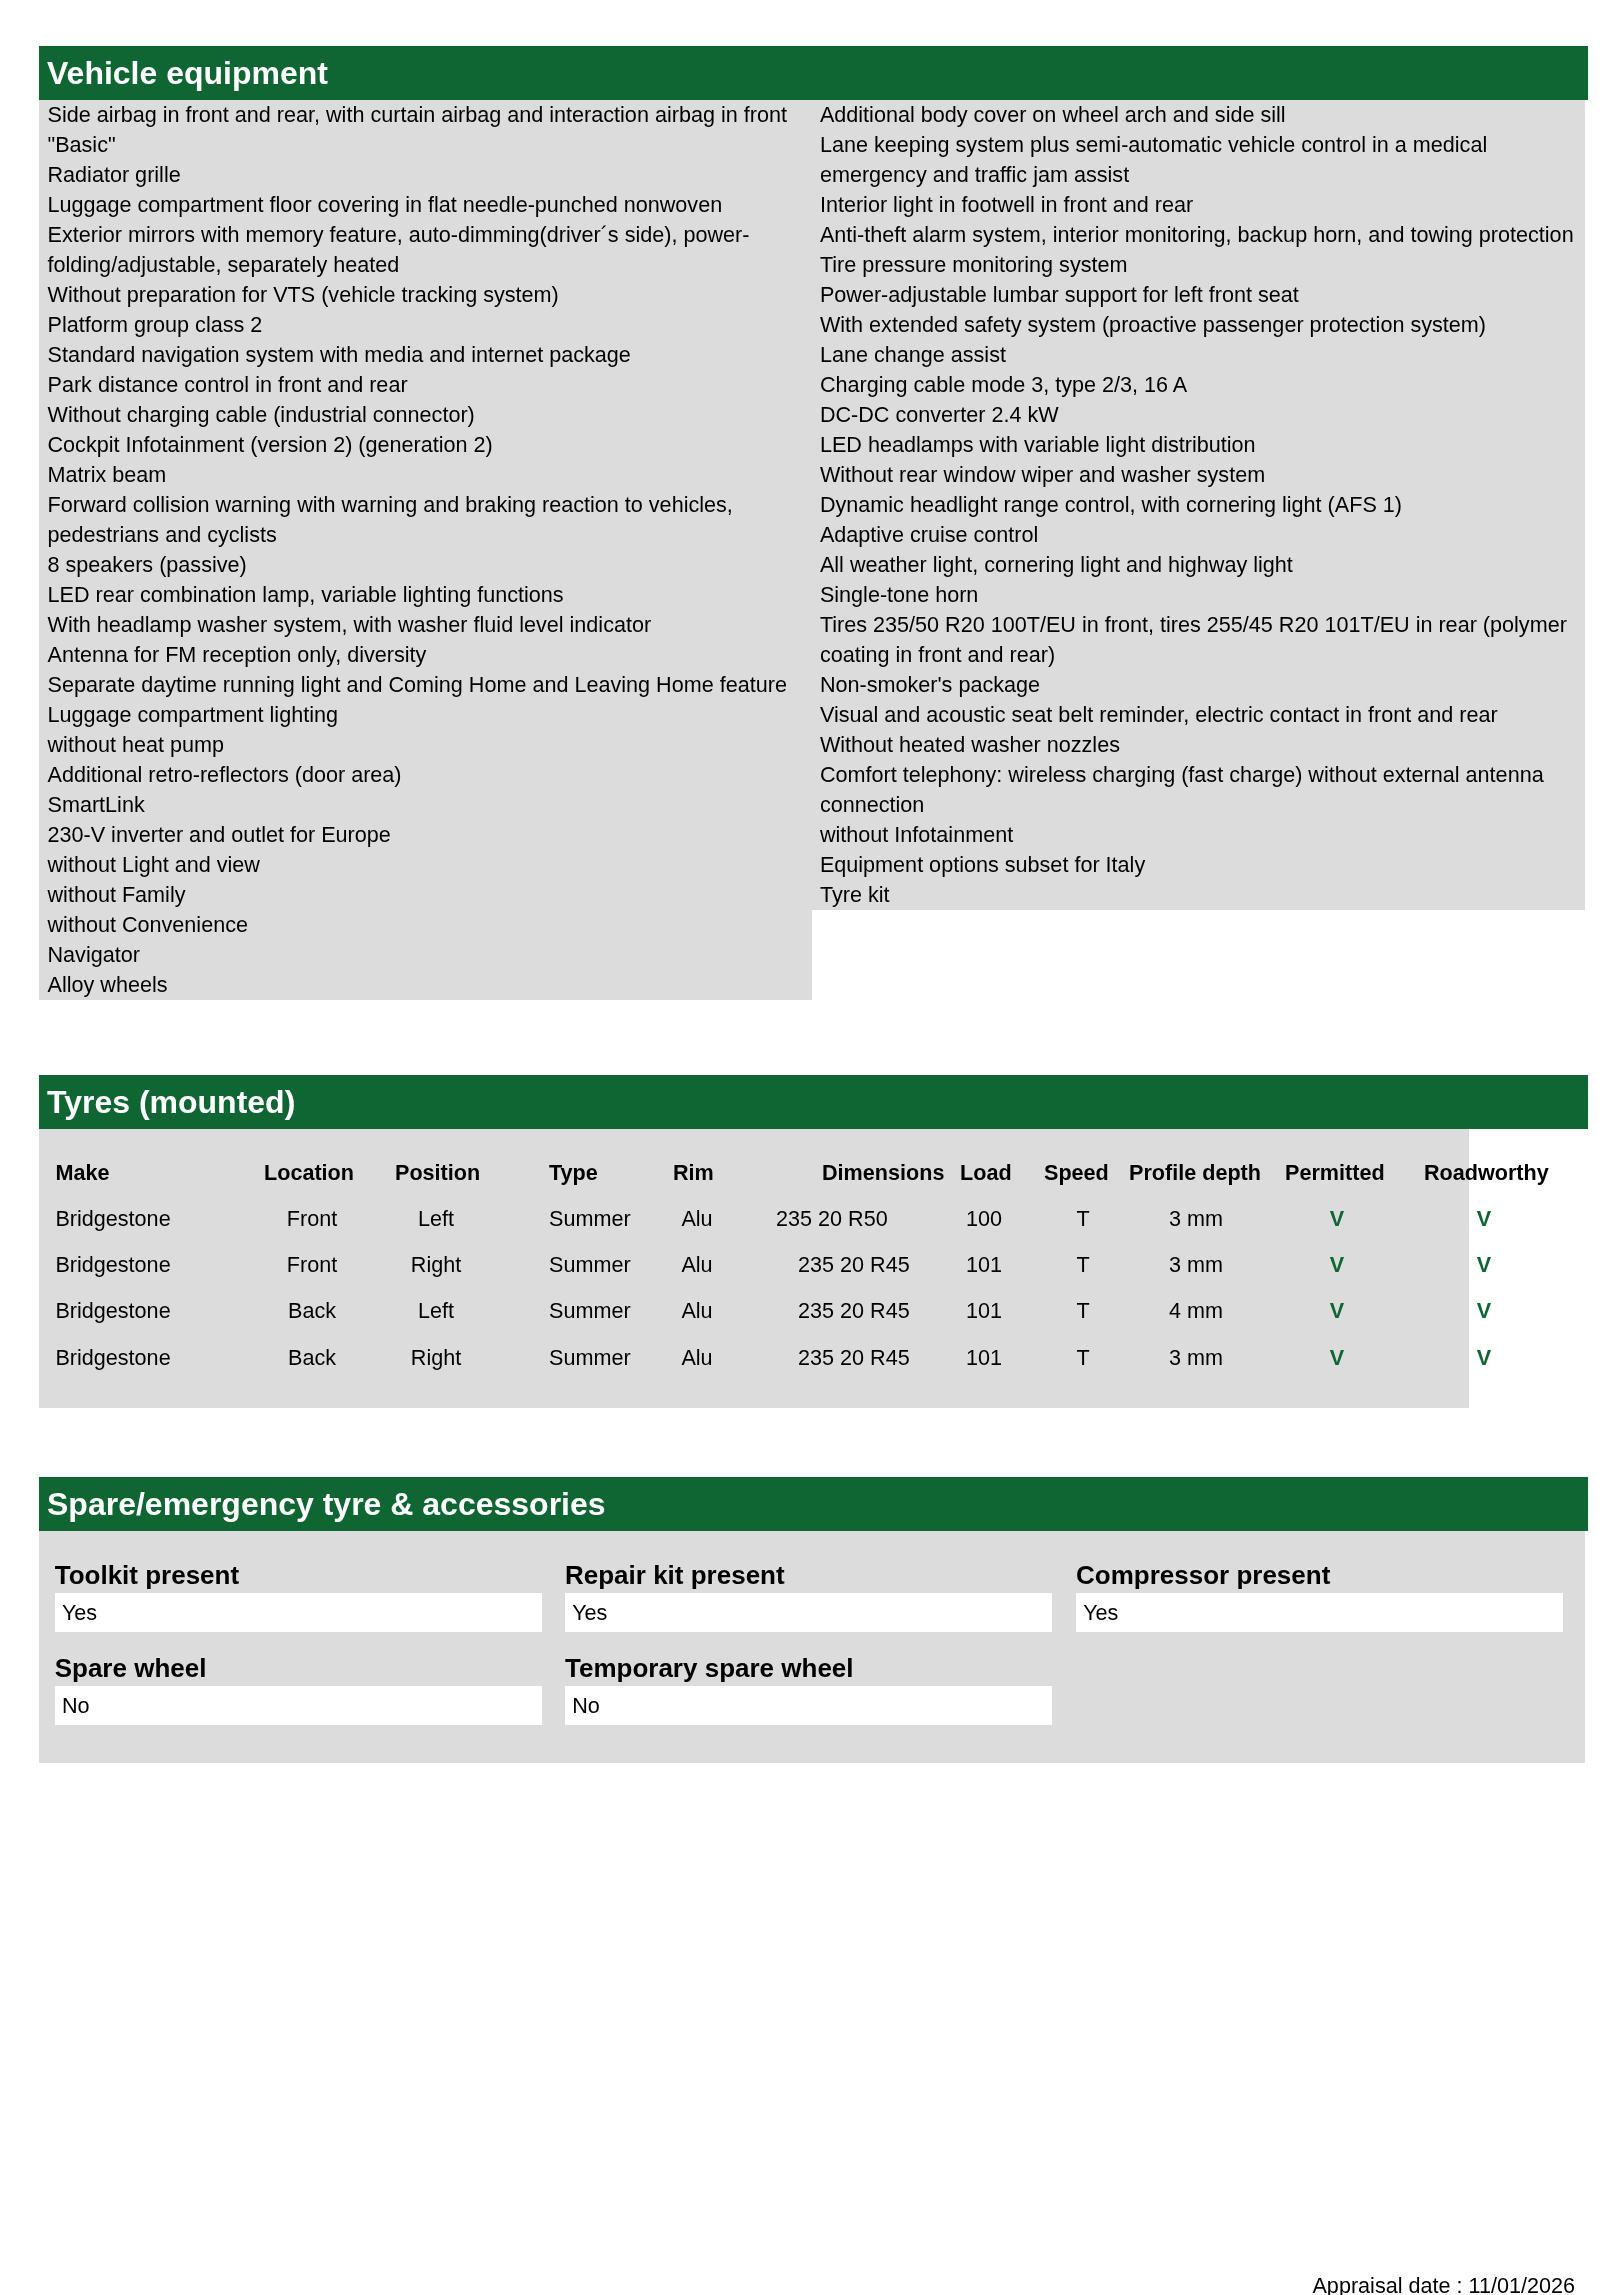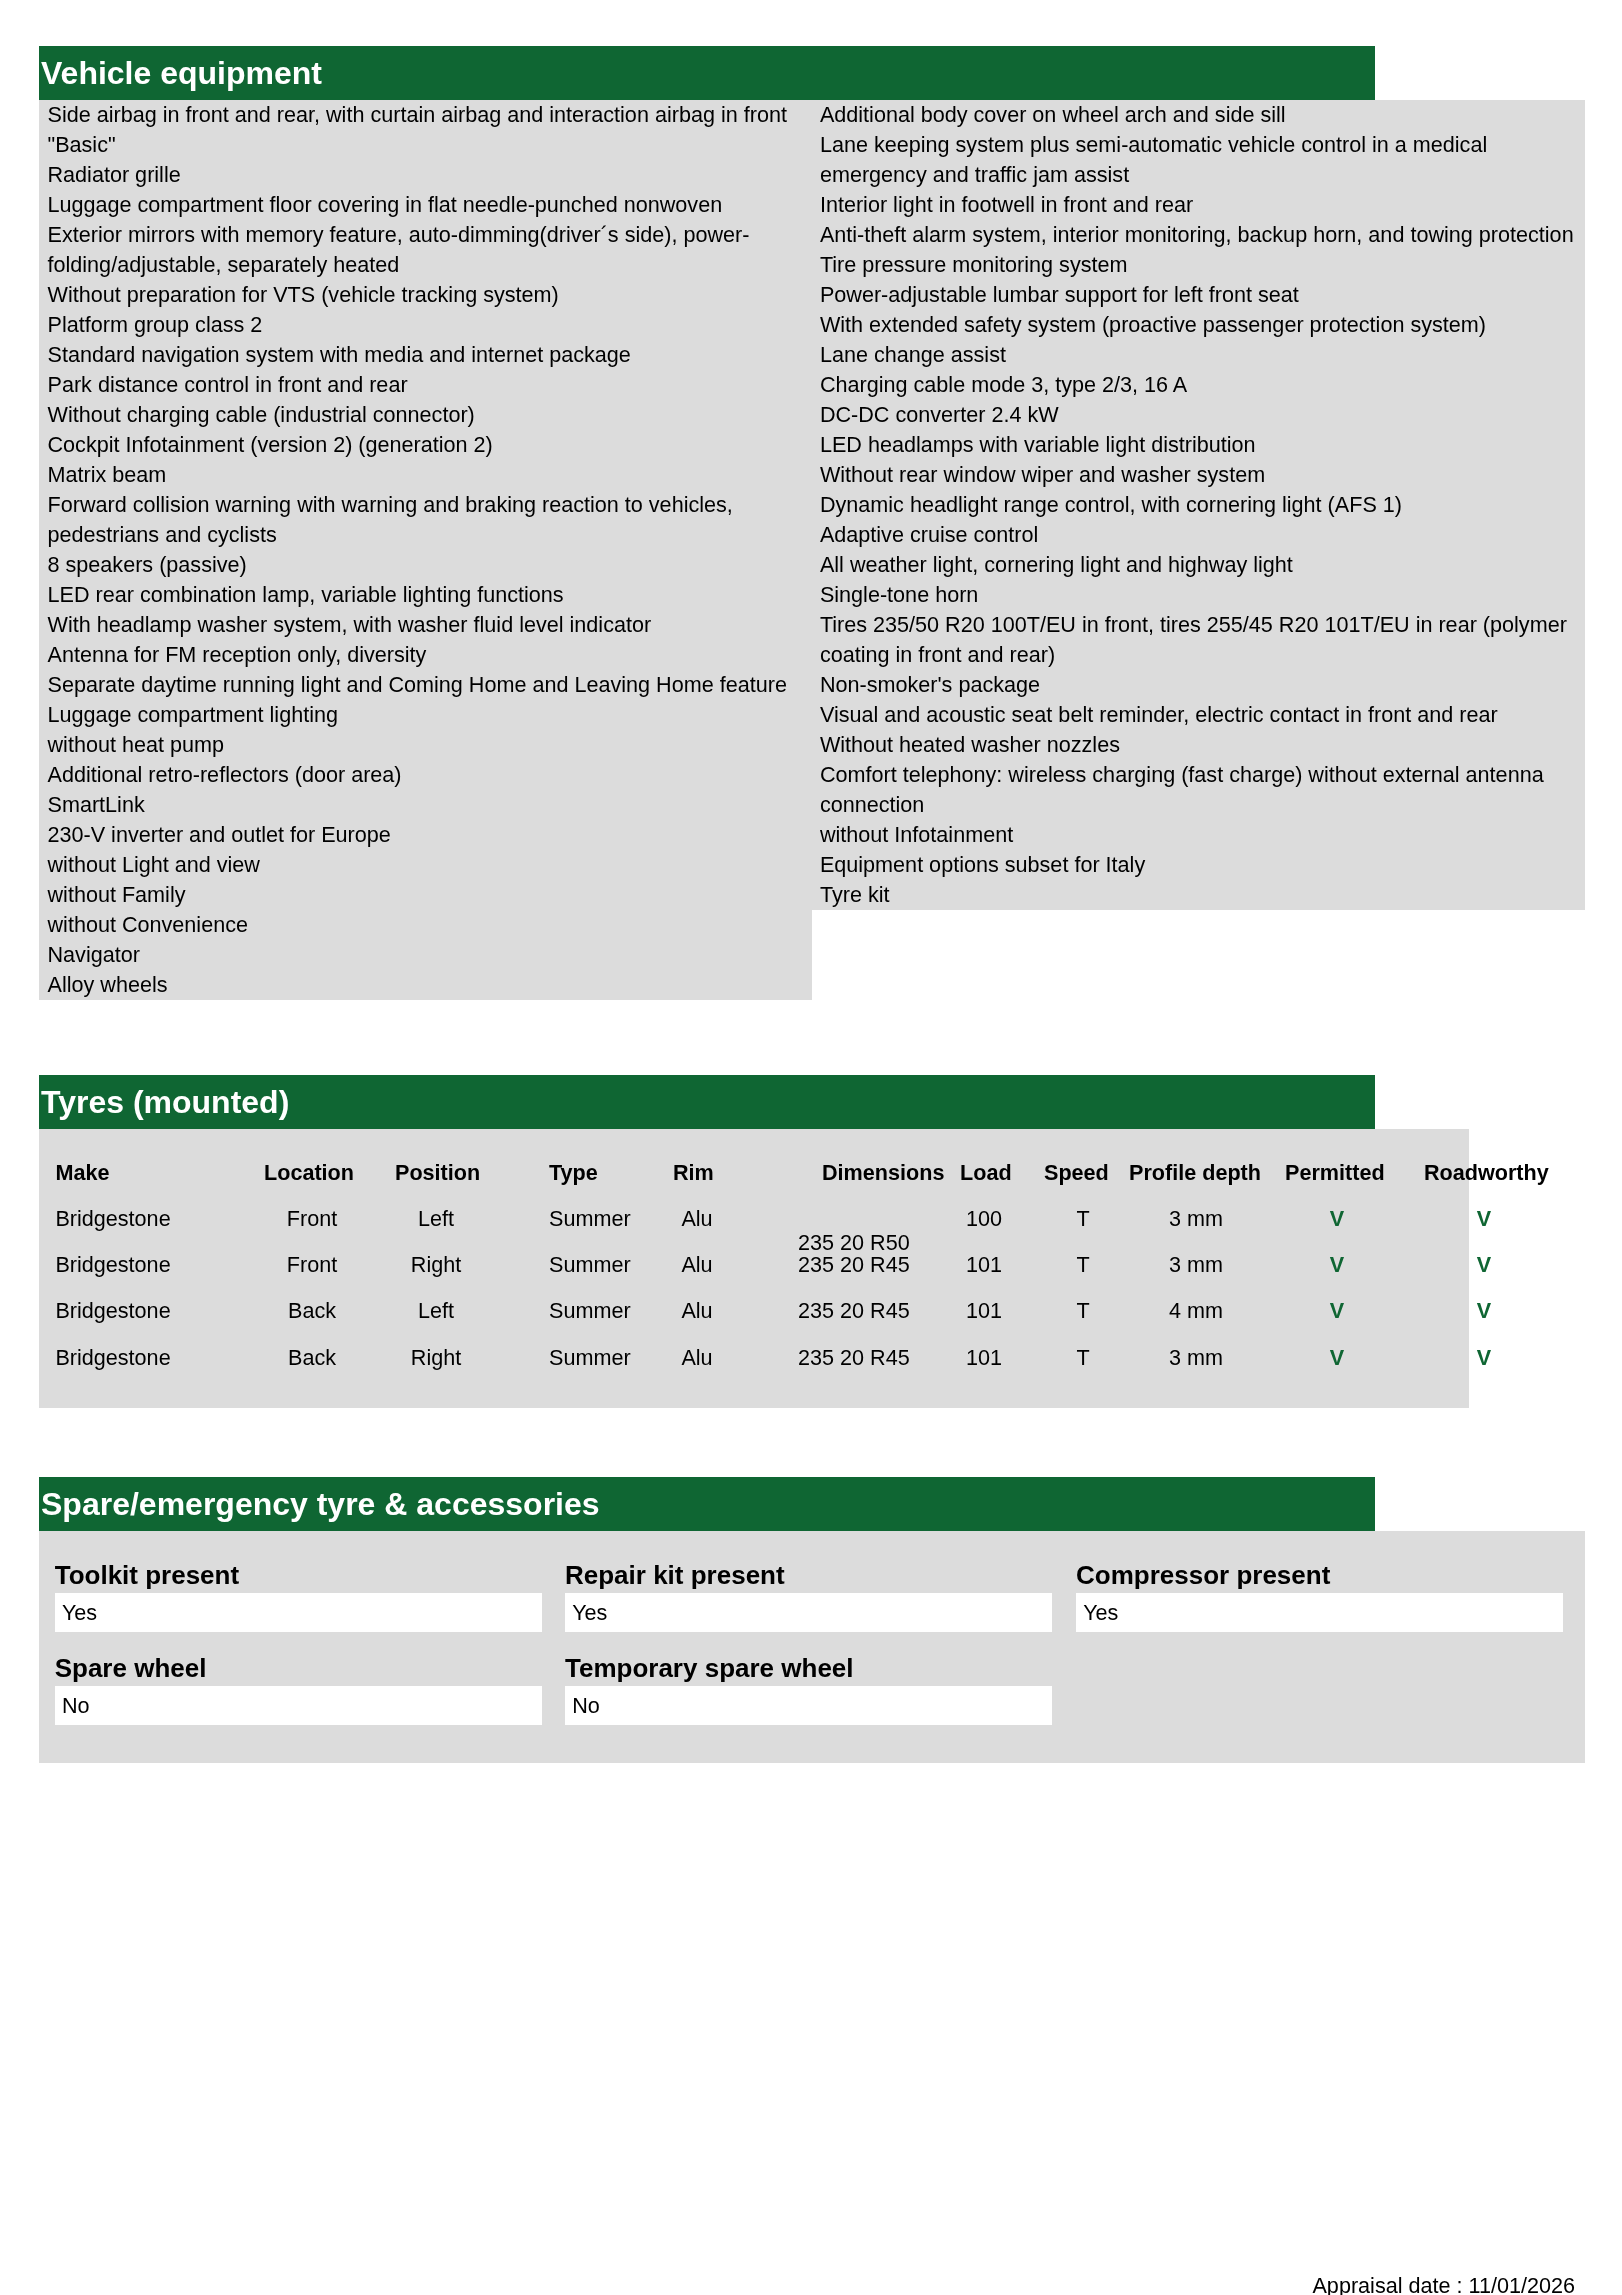--- a/index.html
+++ b/index.html
@@ -1,23 +1,23 @@
 <!DOCTYPE html>
 <html style="font-size:10.5px"><head>
 <meta charset="utf-8">
 <style>
   html, body { margin: 0; padding: 0; background: #ffffff; }
   body {
     width: 1623px; height: 2295px; position: relative; overflow: hidden;
     font-family: "Liberation Sans", sans-serif; color: #000;
   }
   .section-header {
-    position: absolute; left: 39px; width: 1336px; height: 54px;
+    position: absolute; left: 39px; width: 1549px; height: 54px;
     background: #0f6633; color: #fff; box-sizing: border-box;
-    padding-left: 2px; font-weight: bold; font-size: 32px; line-height: 54px;
+    padding-left: 8px; font-weight: bold; font-size: 32px; line-height: 54px;
     white-space: nowrap;
   }
   
   .equip-col {
     position: absolute; top: 100px; background: #dcdcdc; box-sizing: border-box;
     font-size: 21.6px; line-height: 30px;
   }
   .equip-col.left { left: 39px; width: 773px; padding-left: 8.5px; padding-right: 6.5px; }
   .equip-col.right { left: 812px; width: 773px; padding-left: 7.9px; padding-right: 6.5px; }
   .equip-item { display: block; }
@@ -126,21 +126,21 @@
     <div class="tcell head" style="left: 921px; top: 31px;">Load</div>
     <div class="tcell head" style="left: 1005px; top: 31px;">Speed</div>
     <div class="tcell head" style="left: 1090px; top: 31px;">Profile depth</div>
     <div class="tcell head" style="left: 1246px; top: 31px;">Permitted</div>
     <div class="tcell head" style="left: 1385px; top: 31px;">Roadworthy</div>
     <div class="tcell" style="left: 16.4px; top: 77px;">Bridgestone</div>
     <div class="tcell center" style="left: 273px; top: 77px;">Front</div>
     <div class="tcell center" style="left: 397px; top: 77px;">Left</div>
     <div class="tcell" style="left: 510px; top: 77px;">Summer</div>
     <div class="tcell center" style="left: 658px; top: 77px;">Alu</div>
-    <div class="tcell" style="left: 759px; top: 77px; margin-top: 24px;">235 20 R50</div>
+    <div class="tcell" style="left: 737px; top: 77px;">235 20 R50</div>
     <div class="tcell center" style="left: 945px; top: 77px;">100</div>
     <div class="tcell center" style="left: 1044px; top: 77px;">T</div>
     <div class="tcell center" style="left: 1157px; top: 77px;">3 mm</div>
     <div class="tcell center ok" style="left: 1298px; top: 77px;">V</div>
     <div class="tcell center ok" style="left: 1445px; top: 77px;">V</div>
     <div class="tcell" style="left: 16.4px; top: 123px;">Bridgestone</div>
     <div class="tcell center" style="left: 273px; top: 123px;">Front</div>
     <div class="tcell center" style="left: 397px; top: 123px;">Right</div>
     <div class="tcell" style="left: 510px; top: 123px;">Summer</div>
     <div class="tcell center" style="left: 658px; top: 123px;">Alu</div>

